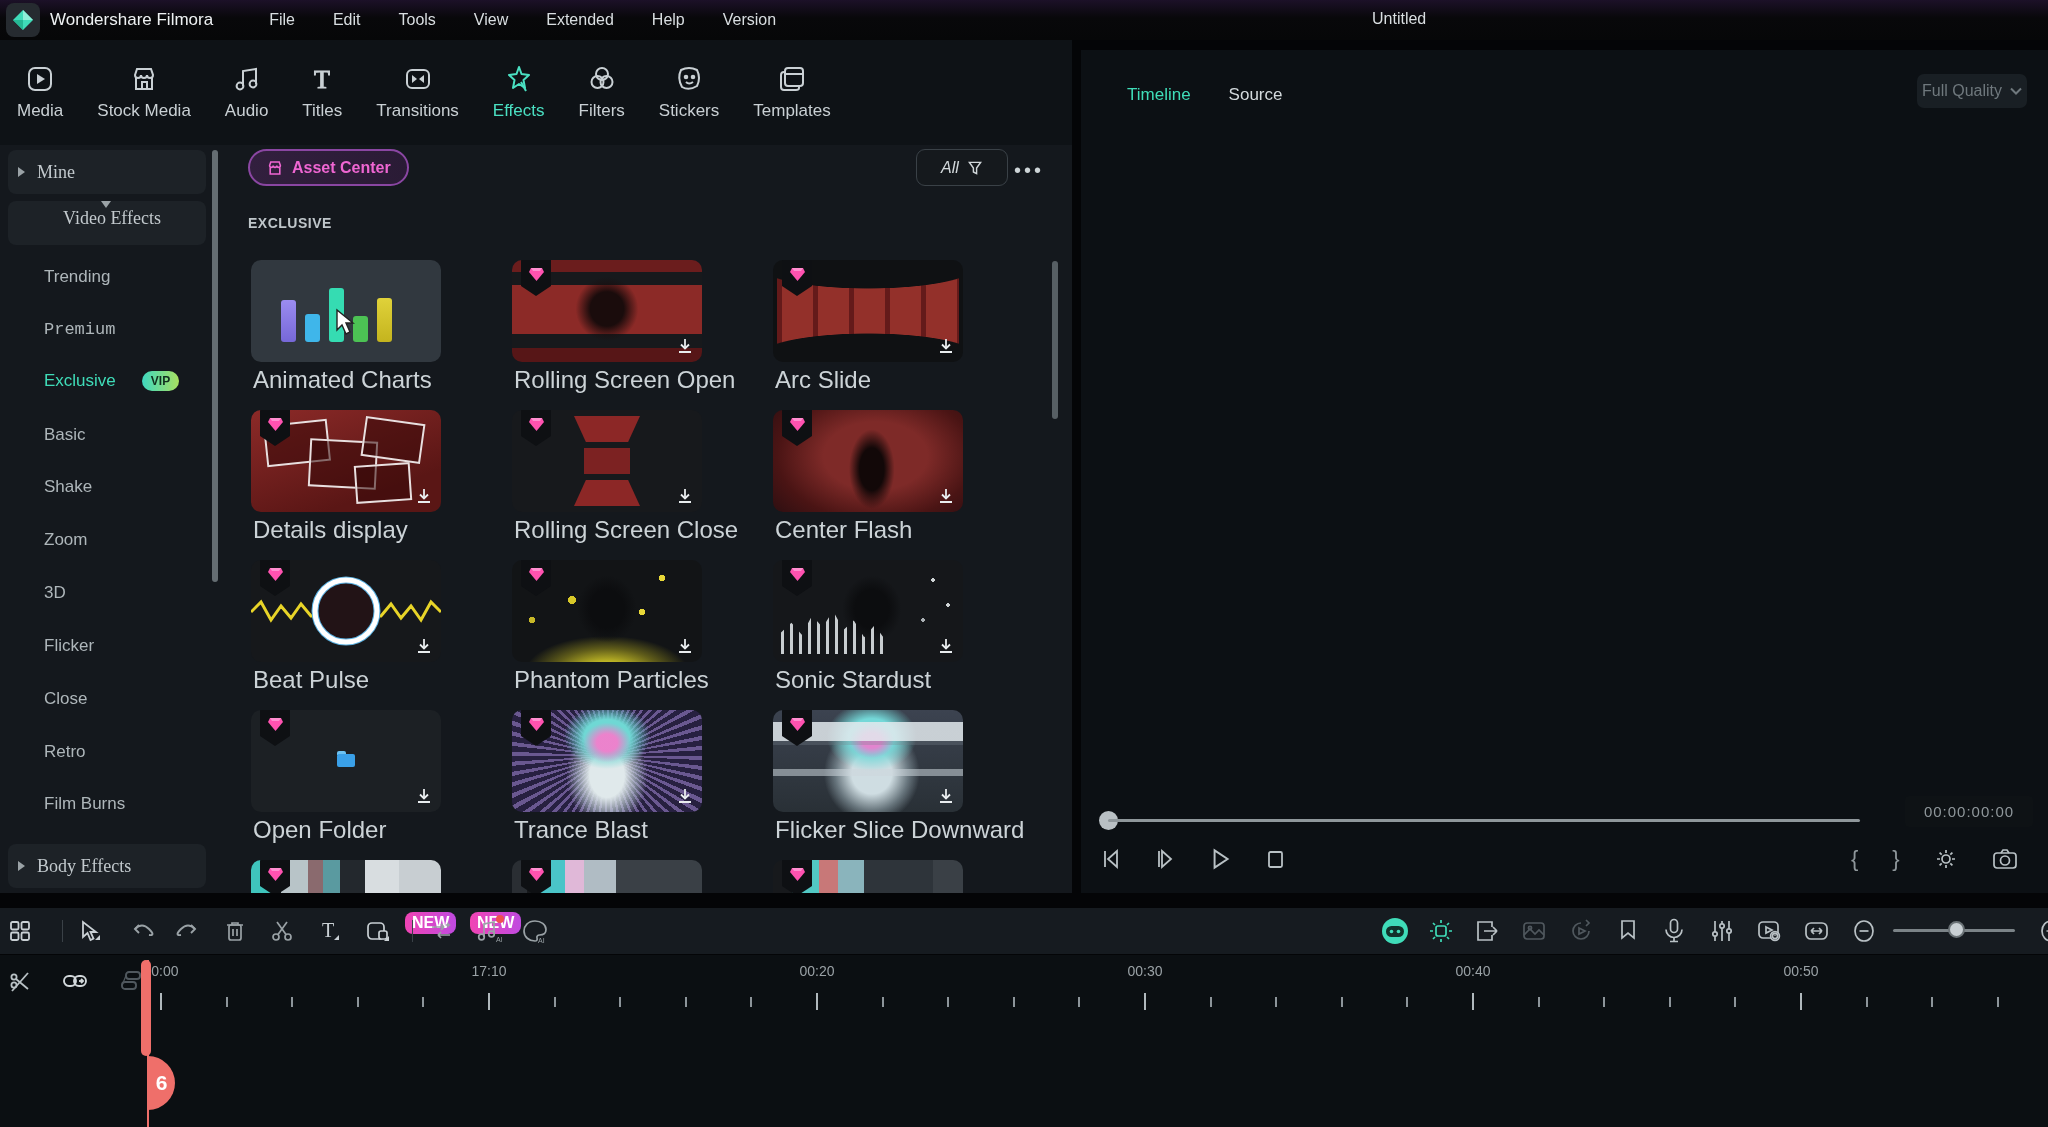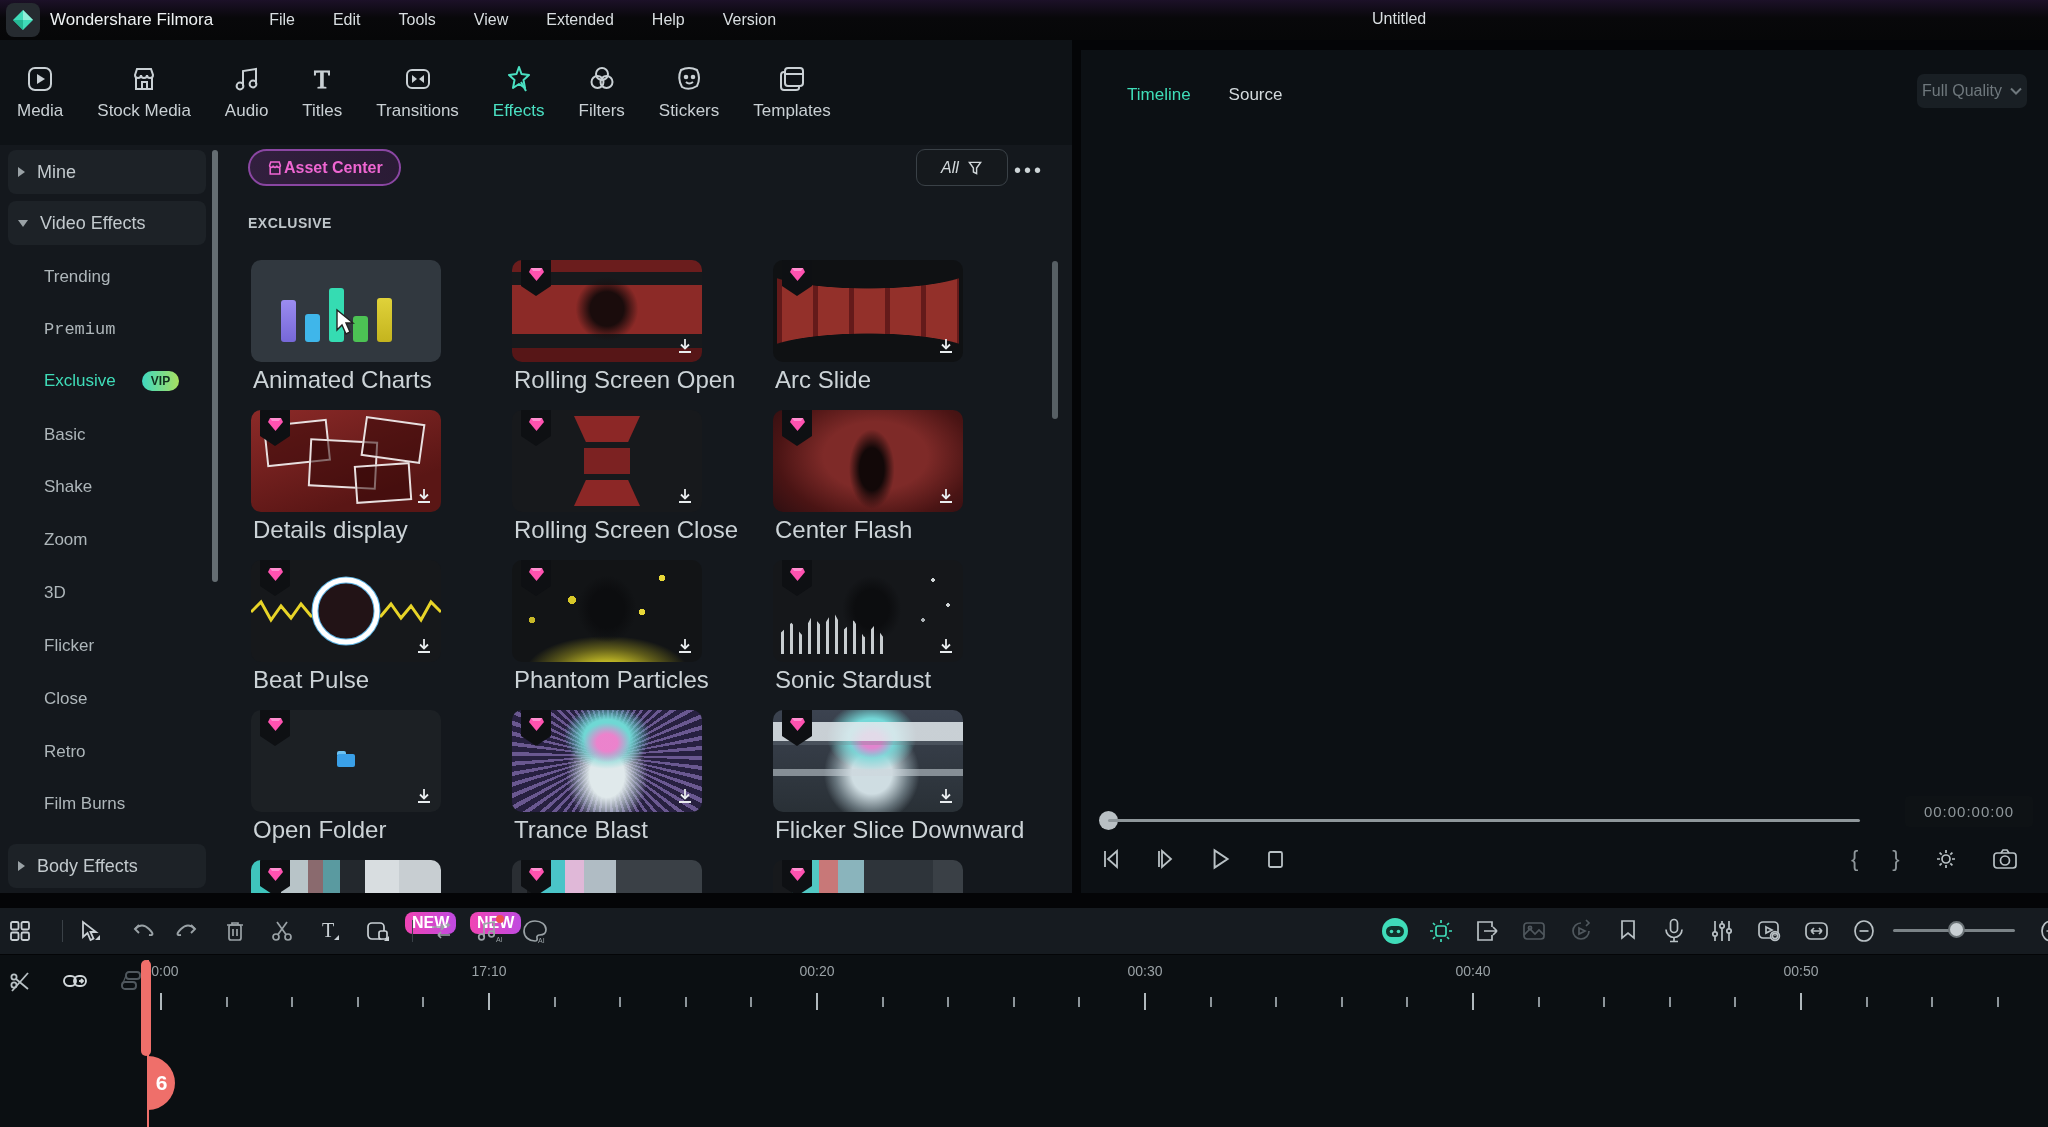--- a/index.html
+++ b/index.html
@@ -20,34 +20,34 @@
   .main-toolbar{left:0;top:40px;width:1072px;height:105px;background:#0e1216;display:flex;align-items:center;}
   .mtab{display:flex;flex-direction:column;align-items:center;gap:7px;padding:0 17px;cursor:pointer;}
   .mtab .lbl{font-size:17px;color:#c9d0d4;white-space:nowrap;}
   .mtab.active .lbl{color:#4ae0c2;}
   .mtab svg{stroke:#c9d0d4;}
   .mtab.active svg{stroke:#4ae0c2;}
 
   
   .left-panel{left:0;top:145px;width:1072px;height:748px;background:#14181d;overflow:hidden;}
   .side-row{left:8px;width:198px;height:44px;border-radius:8px;display:flex;align-items:center;padding-left:10px;box-sizing:border-box;cursor:pointer;}
-  .side-row.group{background:#1d2227;}
+  .side-row.group{background:#1d2227;font-family:Liberation Serif, serif;}
   .side-row .txt{font-size:18px;color:#c2c9cd;}
   .side-row .sub{font-size:17px;color:#aeb6ba;}
   .tri{width:0;height:0;margin-right:12px;}
   .tri.right{border-left:7px solid #9aa2a6;border-top:5px solid transparent;border-bottom:5px solid transparent;}
   .tri.down{border-top:7px solid #9aa2a6;border-left:5px solid transparent;border-right:5px solid transparent;}
   .sub-row{padding-left:36px;}
   .teal{color:#3fdcb8 !important;}
   .vip{margin-left:26px;padding:3px 9px;border-radius:10px;font-size:12px;font-weight:bold;color:#11301f;
        background:linear-gradient(90deg,#3fd8c0,#a8e060);}
   .sb-scroll{left:212px;top:5px;width:6px;height:432px;border-radius:3px;background:#656d72;}
 
   
-  .asset-btn{left:248px;top:4px;height:37px;padding:0 16px;border-radius:19px;display:flex;align-items:center;
+  .asset-btn{left:248px;top:4px;height:37px;padding:0 16px;border-radius:19px;display:flex;align-items:center;gap:8px;
              background:linear-gradient(90deg,#321f3e,#2a1b35);border:2px solid #8a46a2;box-sizing:border-box;cursor:pointer;}
   .asset-btn .txt{font-size:16px;font-weight:bold;color:#ef66d2;}
   .search-box{left:428px;top:2px;width:482px;height:40px;border-radius:6px;background:#0c0f12;display:flex;align-items:center;padding-left:12px;box-sizing:border-box;}
   .search-box input{background:transparent;border:none;outline:none;color:#c6cdd1;font-size:17px;margin-left:10px;width:380px;font-family:"Liberation Sans",sans-serif;}
   .search-box input::placeholder{color:#9aa2a6;}
   .all-btn{left:916px;top:4px;width:92px;height:37px;border-radius:9px;border:1px solid #3a4147;background:#15191d;
            display:flex;align-items:center;justify-content:center;gap:8px;cursor:pointer;box-sizing:border-box;}
   .all-btn .txt{font-size:16px;color:#d2d8db;font-style:italic;}
   .more-dots{left:1014px;top:14px;font-size:20px;letter-spacing:3px;color:#cdd4d7;cursor:pointer;}
   .section-title{left:248px;top:70px;font-size:14px;font-weight:bold;letter-spacing:.5px;color:#bfc6ca;}
@@ -263,21 +263,21 @@
     <span class="lbl">Templates</span>
   </div>
 </div>
 
 <div class="abs left-panel">
 
   <div class="abs side-row group" style="top:5px;">
     <span class="tri right"></span>
     <span class="txt">Mine</span>
   </div>
-  <div class="abs side-row group" style="top:56px;">
+  <div class="abs side-row group" style="top:56px;flex-direction:column;">
     <span class="tri down"></span>
     <span class="txt">Video Effects</span>
   </div>
   <div class="abs side-row sub-row" style="top:110px;">
       <span class="sub">Trending</span>
     </div>
   <div class="abs side-row sub-row" style="top:162px;font-family:Liberation Mono, monospace;">
       <span class="sub">Premium</span>
     </div>
   <div class="abs side-row sub-row" style="top:214px;">

